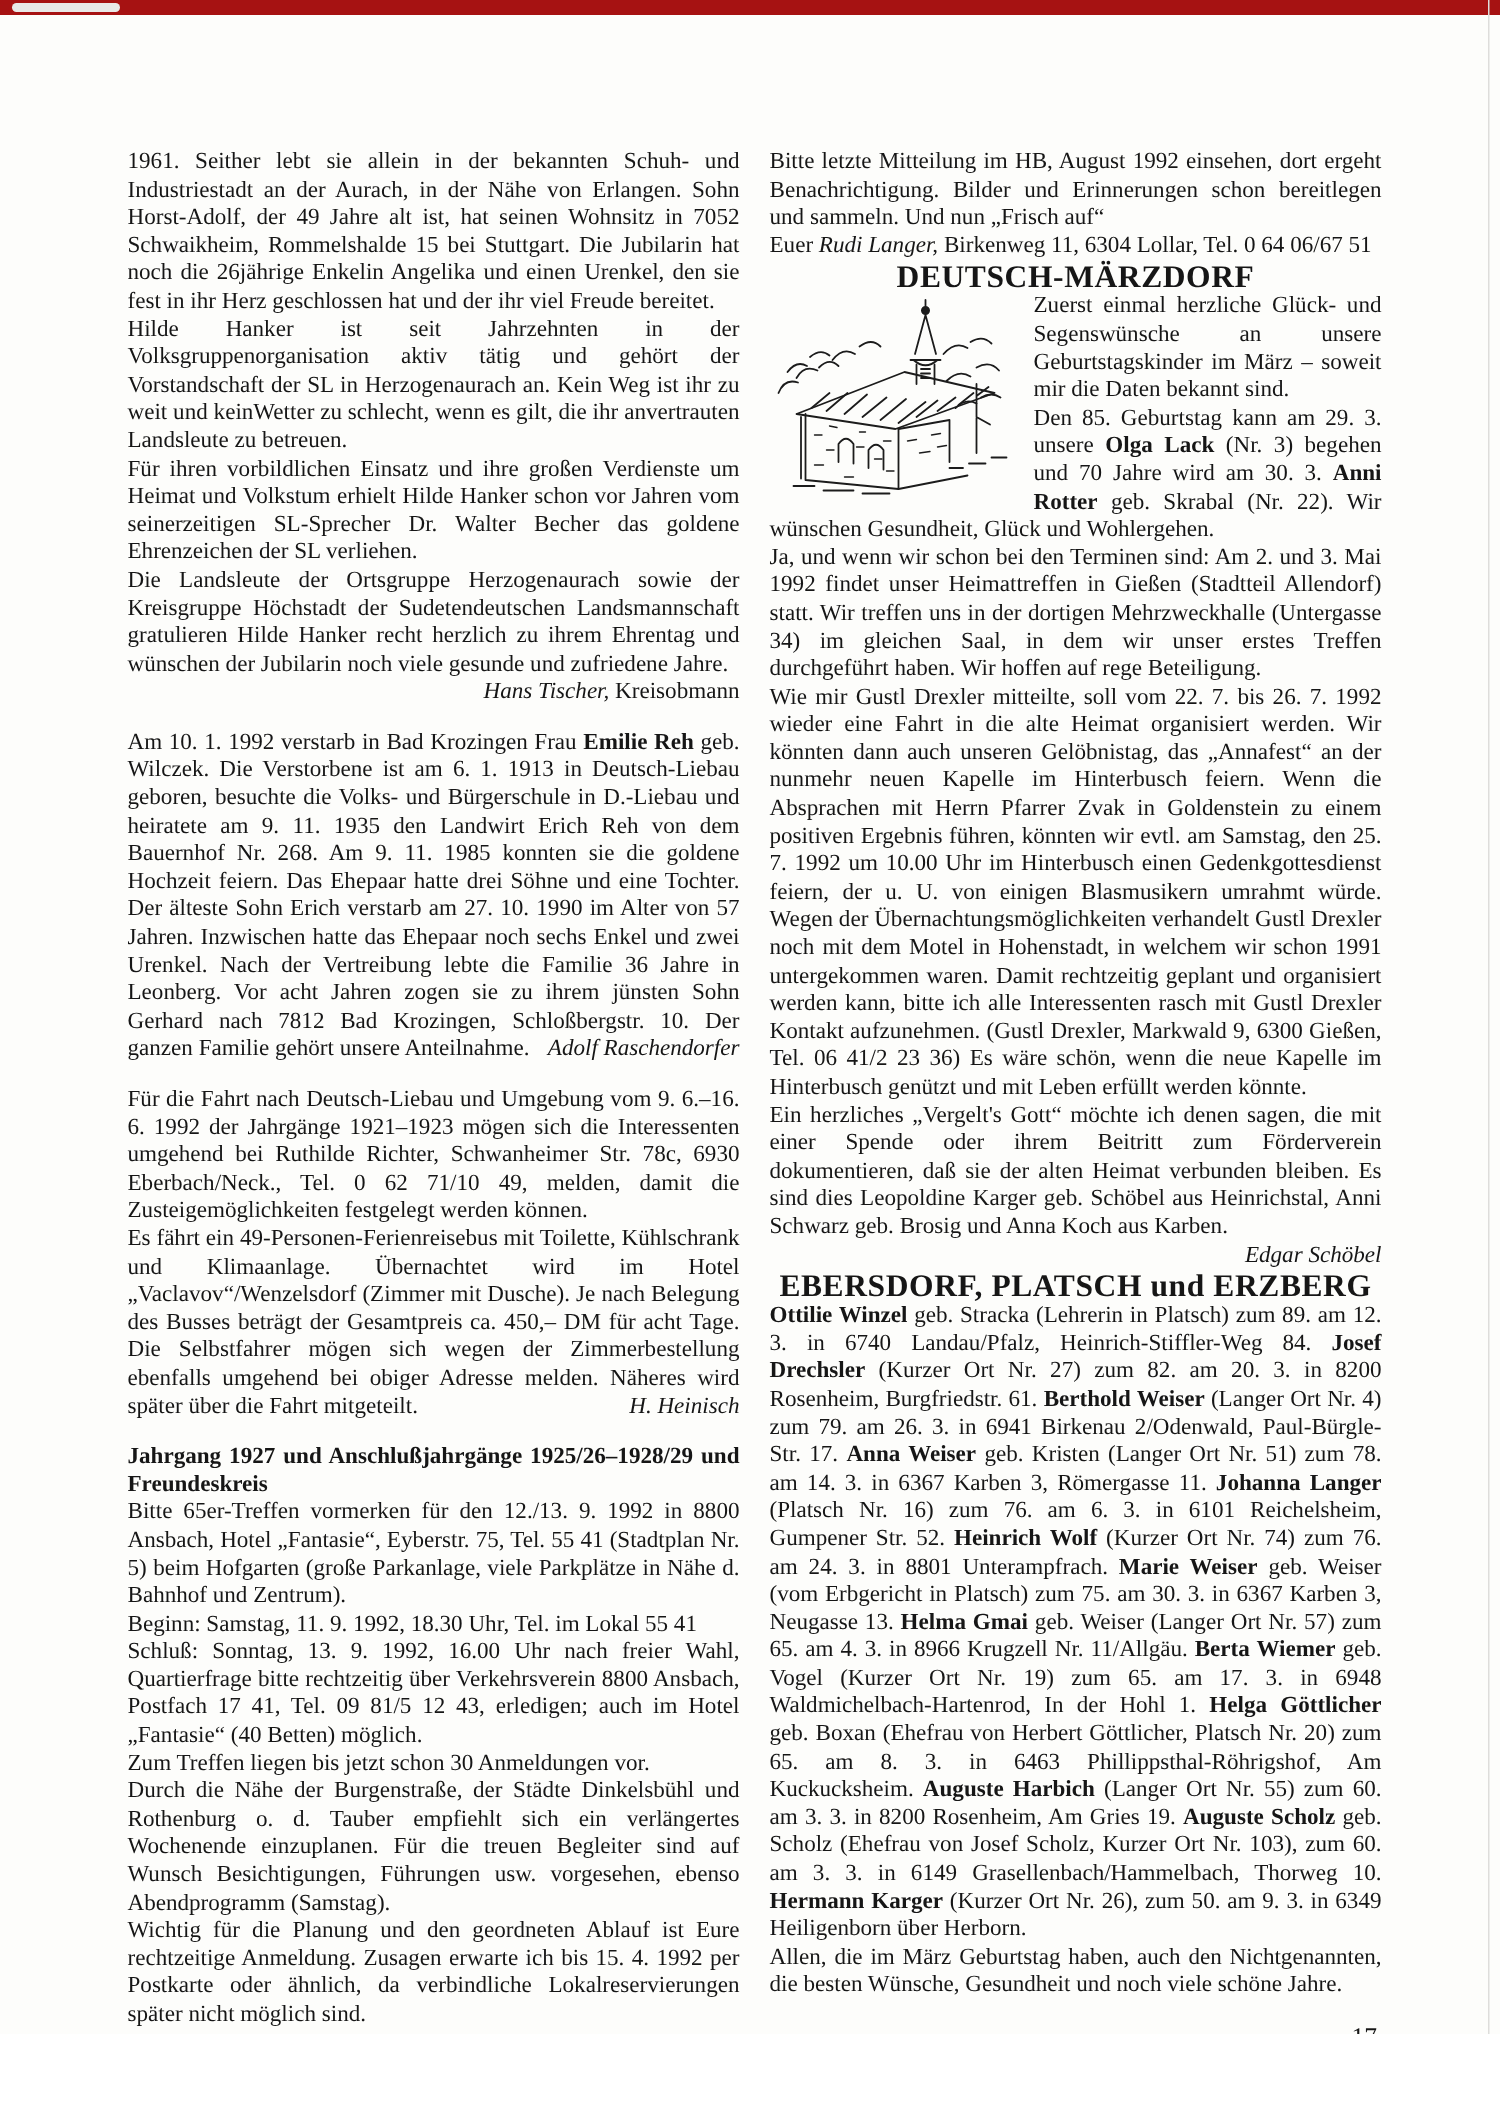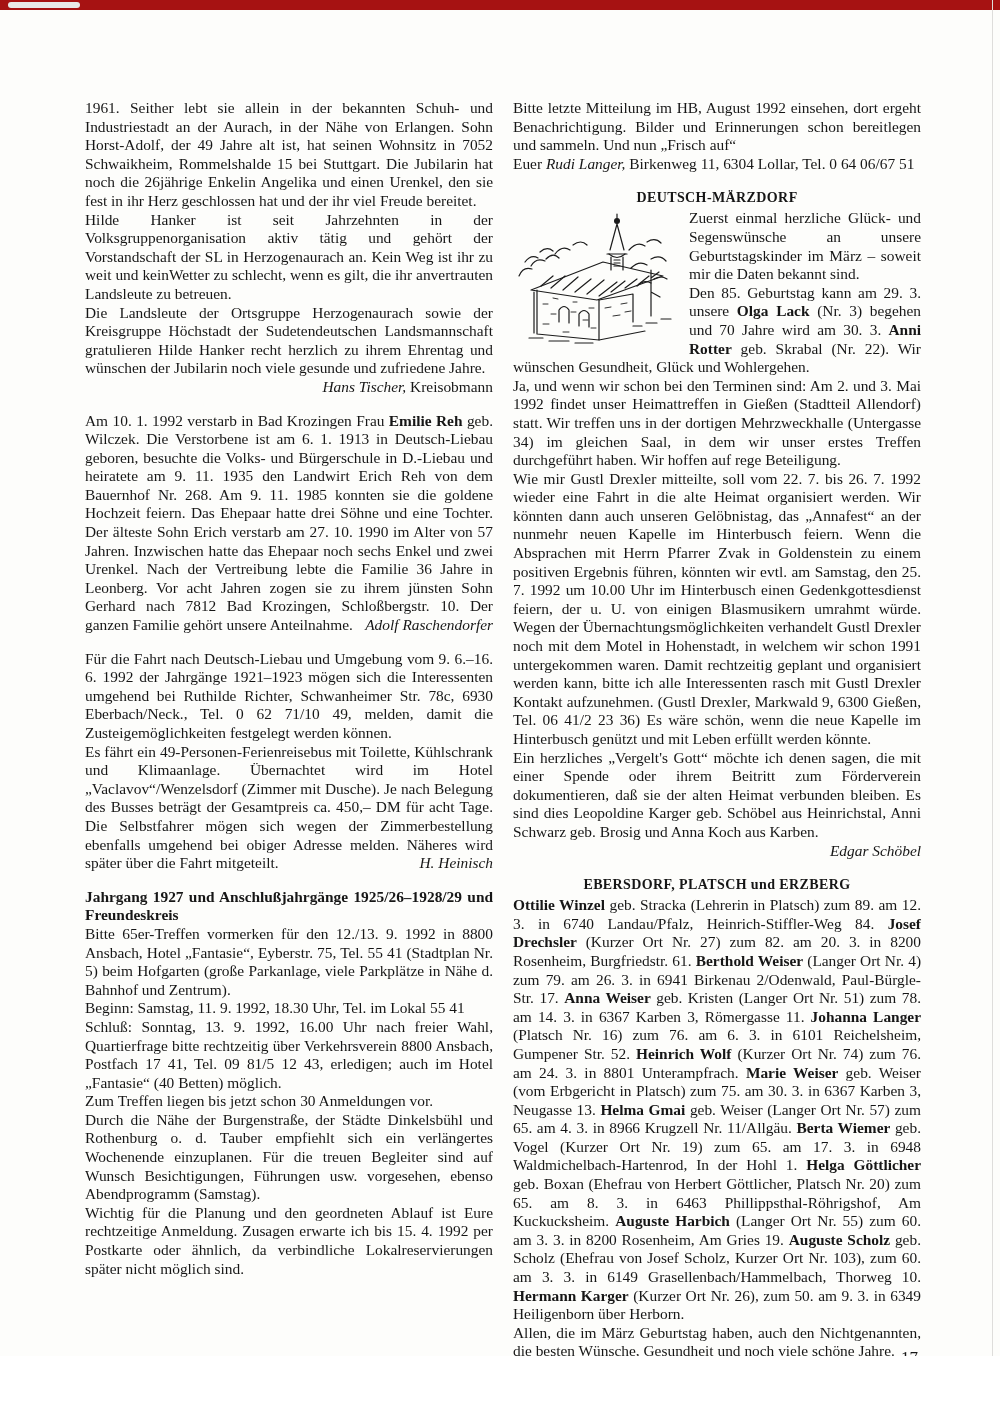--- a/index.html
+++ b/index.html
@@ -20,23 +20,23 @@
     text-align:justify;
   }
   .col-left{left:85px;}
   .col-right{left:513px;}
   .para{margin:0;}
   .mt{margin-top:15px;}
   .sigline{text-align:right;}
   .it{font-style:italic;}
   .sig-float{float:right;font-style:italic;padding-left:12px;}
   .subhead{
-    margin:15px 0 1px 0;
+    margin:1px 0 1px 0;
     text-align:center;font-weight:bold;
-    font-size:14px;line-height:20px;letter-spacing:0.4px;
+    font-size:21px;line-height:20px;letter-spacing:0.4px;
   }
   .boldhead{font-weight:bold;text-align:justify;margin-top:15px;}
   .church{
     float:left;
     width:166px;height:132px;
     margin:3px 10px 3px 0;
   }
   .flow::after{content:"";display:block;clear:both;}
   .page-number{
     position:absolute;left:901px;top:1348px;
@@ -48,20 +48,21 @@
 
 <div class="page">
 
   <div class="topbar" style="background-color: rgb(166, 18, 18);"></div>
   <div class="smudge"></div>
   <div class="edge-line"></div>
 
   <div class="col col-left">
     <p class="para">1961. Seither lebt sie allein in der bekannten Schuh- und Industriestadt an der Aurach, in der Nähe von Erlangen. Sohn Horst-Adolf, der 49 Jahre alt ist, hat seinen Wohnsitz in 7052 Schwaikheim, Rommelshalde 15 bei Stuttgart. Die Jubilarin hat noch die 26jährige Enkelin Angelika und einen Urenkel, den sie fest in ihr Herz geschlossen hat und der ihr viel Freude bereitet.</p>
     <p class="para">Hilde Hanker ist seit Jahrzehnten in der Volksgruppenorganisation aktiv tätig und gehört der Vorstandschaft der SL in Herzogenaurach an. Kein Weg ist ihr zu weit und keinWetter zu schlecht, wenn es gilt, die ihr anvertrauten Landsleute zu betreuen.</p>
+    <p class="para">Für ihren vorbildlichen Einsatz und ihre großen Verdienste um Heimat und Volkstum erhielt Hilde Hanker schon vor Jahren vom seinerzeitigen SL-Sprecher Dr. Walter Becher das goldene Ehrenzeichen der SL verliehen.</p>
     <p class="para">Die Landsleute der Ortsgruppe Herzogenaurach sowie der Kreisgruppe Höchstadt der Sudetendeutschen Landsmannschaft gratulieren Hilde Hanker recht herzlich zu ihrem Ehrentag und wünschen der Jubilarin noch viele gesunde und zufriedene Jahre.</p>
     <p class="para sigline"><span class="it">Hans Tischer,</span><span> Kreisobmann</span></p>
 
     <p class="para mt"><span><span>Am 10. 1. 1992 verstarb in Bad Krozingen Frau </span><span style="font-weight: bold;">Emilie Reh</span><span> geb. Wilczek. Die Verstorbene ist am 6. 1. 1913 in Deutsch-Liebau geboren, besuchte die Volks- und Bürgerschule in D.-Liebau und heiratete am 9. 11. 1935 den Landwirt Erich Reh von dem Bauernhof Nr. 268. Am 9. 11. 1985 konnten sie die goldene Hochzeit feiern. Das Ehepaar hatte drei Söhne und eine Tochter. Der älteste Sohn Erich verstarb am 27. 10. 1990 im Alter von 57 Jahren. Inzwischen hatte das Ehepaar noch sechs Enkel und zwei Urenkel. Nach der Vertreibung lebte die Familie 36 Jahre in Leonberg. Vor acht Jahren zogen sie zu ihrem jünsten Sohn Gerhard nach 7812 Bad Krozingen, Schloßbergstr. 10. Der ganzen Familie gehört unsere Anteilnahme.</span></span><span class="sig-float">Adolf Raschendorfer</span></p>
 
     <p class="para mt">Für die Fahrt nach Deutsch-Liebau und Umgebung vom 9. 6.–16. 6. 1992 der Jahrgänge 1921–1923 mögen sich die Interessenten umgehend bei Ruthilde Richter, Schwanheimer Str. 78c, 6930 Eberbach/Neck., Tel. 0 62 71/10 49, melden, damit die Zusteigemöglichkeiten festgelegt werden können.</p>
     <p class="para"><span>Es fährt ein 49-Personen-Ferienreisebus mit Toilette, Kühlschrank und Klimaanlage. Übernachtet wird im Hotel „Vaclavov“/Wenzelsdorf (Zimmer mit Dusche). Je nach Belegung des Busses beträgt der Gesamtpreis ca. 450,– DM für acht Tage. Die Selbstfahrer mögen sich wegen der Zimmerbestellung ebenfalls umgehend bei obiger Adresse melden. Näheres wird später über die Fahrt mitgeteilt.</span><span class="sig-float">H. Heinisch</span></p>
 
     <p class="para boldhead">Jahrgang 1927 und Anschlußjahrgänge 1925/26–1928/29 und Freundeskreis</p>
     <p class="para">Bitte 65er-Treffen vormerken für den 12./13. 9. 1992 in 8800 Ansbach, Hotel „Fantasie“, Eyberstr. 75, Tel. 55 41 (Stadtplan Nr. 5) beim Hofgarten (große Parkanlage, viele Parkplätze in Nähe d. Bahnhof und Zentrum).</p>

